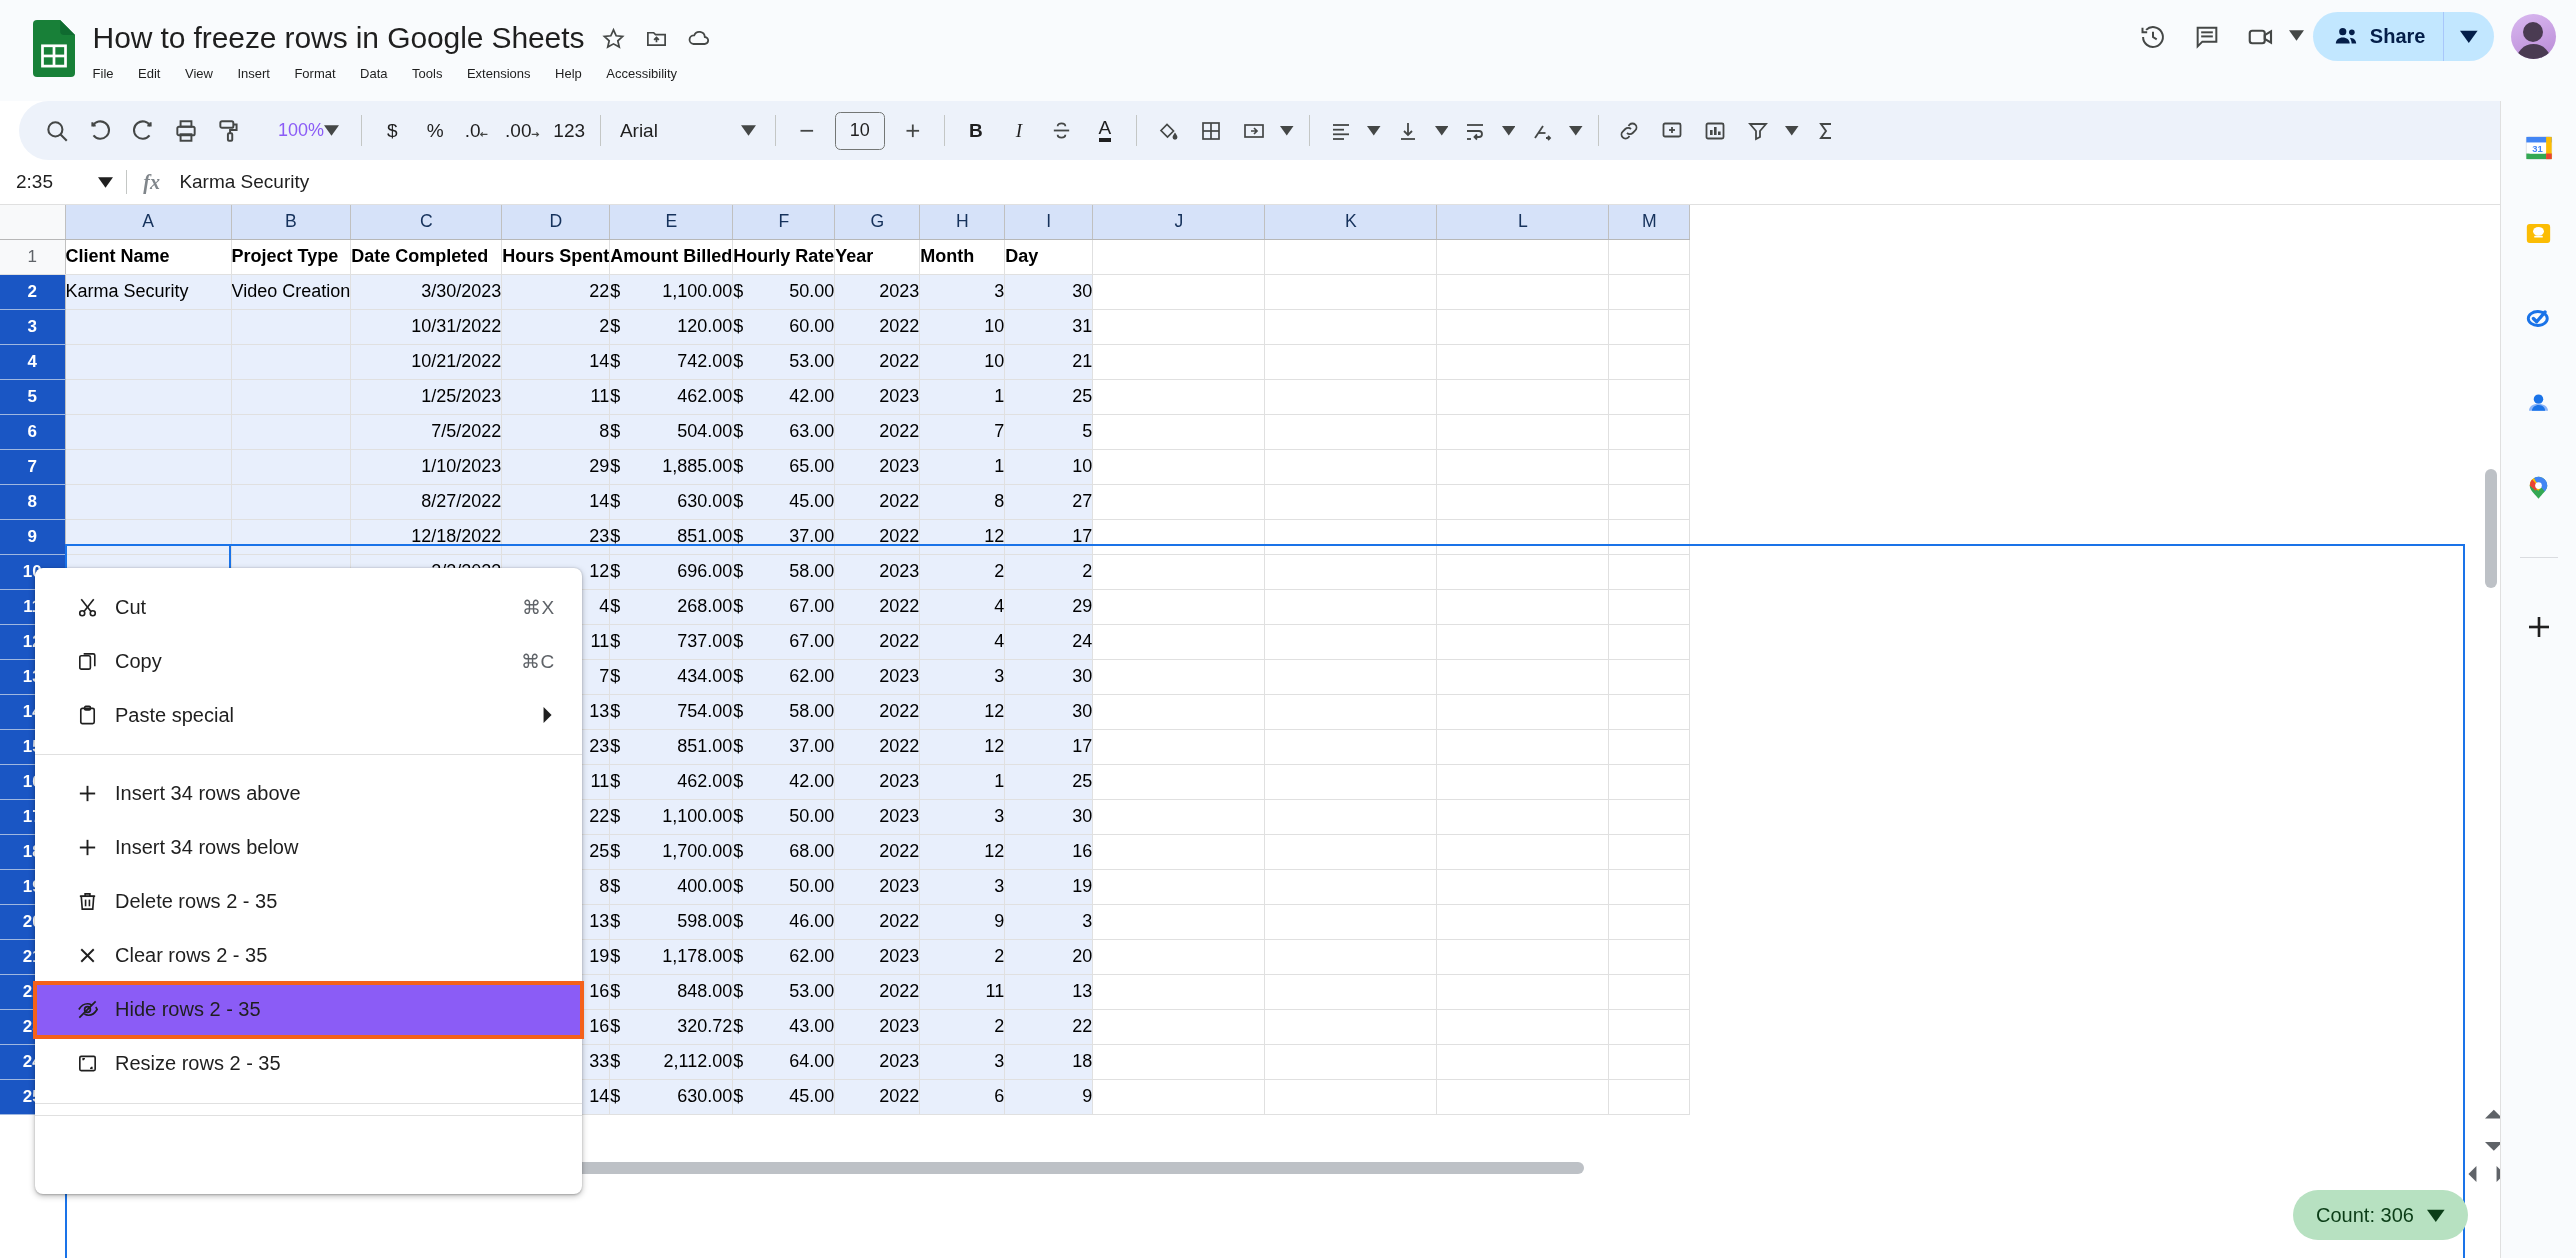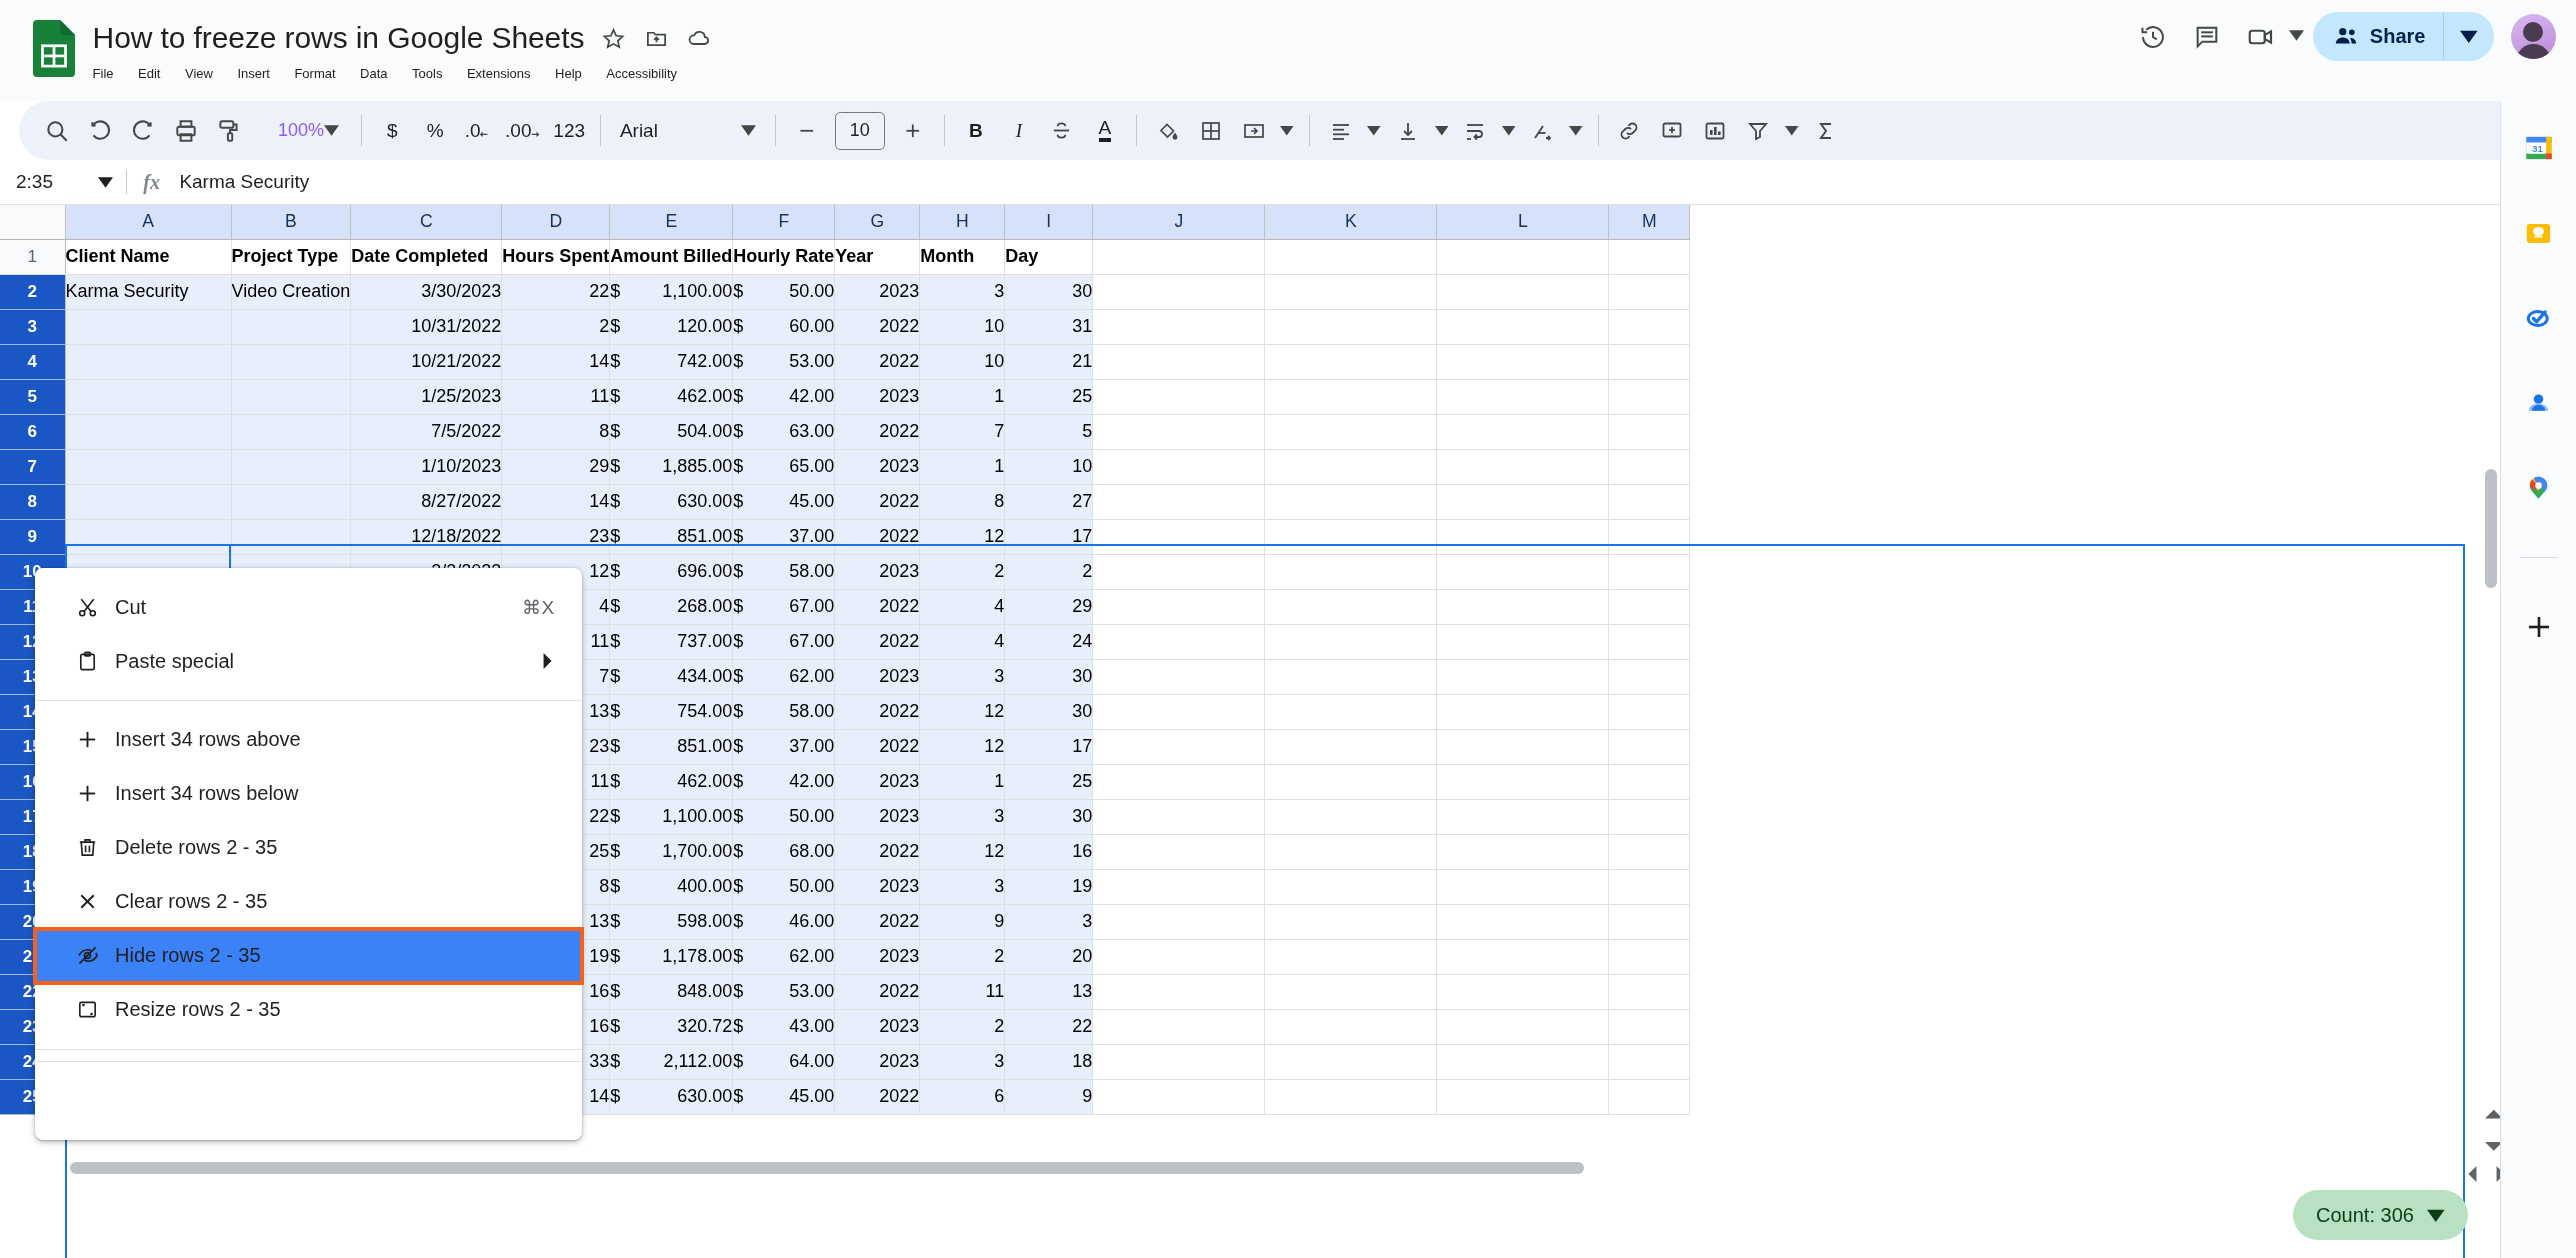--- a/index.html
+++ b/index.html
@@ -83,21 +83,21 @@
 
   
   .ctxmenu { position:absolute; left: 35px; top: 363px; width: 547px; background:#fff; border-radius: 8px;
              box-shadow: 0 2px 6.8px rgba(0,0,0,.28), 0 0.7px 2px rgba(0,0,0,.2); padding: 12px 0; z-index: 50; }
   .mi { display:flex; align-items:center; height: 54px; padding: 0 27px 0 41px; cursor:pointer; position:relative; }
   .mi-ic { width: 39px; display:flex; align-items:center; color:#1f1f1f; flex:0 0 auto; }
   .mi-lbl { font-size: 20px; color:#1f1f1f; flex:1; white-space:nowrap; }
   .mi-acc { font-size: 19px; color:#5f6368; letter-spacing: 0.7px; }
   .mi-arrow { color:#1f1f1f; display:flex; align-items:center; }
   .mi-div { height:0.7px; background:#e0e0e0; margin: 12px 0; }
-  .mi.highlight { background:#3b82f6; outline: 4.7px solid #f4611a; outline-offset: -2px; z-index: 2; }
+  .mi.highlight { background:#8b5cf6; outline: 4.7px solid #f4611a; outline-offset: -2px; z-index: 2; }
 
   
   .vscroll { position:absolute; right: 77px; top: 264px; width: 15px; height: 806px; z-index: 8; }
   .vscroll .thumb { position:absolute; left:1.4px; top: 0; width: 12px; height: 119px; background:#bdc1c6; border-radius: 6px; }
   .hscroll { position:absolute; left: 65px; bottom: 82px; height: 15px; width: 2311px; z-index: 8; }
   .hscroll .thumb { position:absolute; top:1.4px; left:5.4px; width: 1514px; height: 12px; background:#bdc1c6; border-radius:6px; }
   .scroll-arrows { position:absolute; right: 65px; bottom: 73px; display:flex; gap:4px; align-items:center; z-index:8; }
   .sa { width:23px; height:23px; display:flex; align-items:center; justify-content:center; color:#5f6368; cursor:pointer; }
   .vscroll-arrows { position:absolute; right: 73px; z-index: 8; color:#5f6368; }
 
@@ -1139,20 +1139,30 @@
         <span class="mi-ic">
           <svg width="23" height="23" viewBox="0 0 24 24" fill="none" stroke="currentColor" stroke-width="1.7">
             <circle cx="6.5" cy="18" r="2.6"></circle>
             <circle cx="17.5" cy="18" r="2.6"></circle>
             <line x1="8.4" y1="16.1" x2="18.5" y2="3.5"></line>
             <line x1="15.6" y1="16.1" x2="5.5" y2="3.5"></line>
           </svg>
         </span>
         <span class="mi-lbl">Cut</span>
         <span class="mi-acc">⌘X</span>
+      </div>
+      <div class="mi">
+        <span class="mi-ic">
+          <svg width="23" height="23" viewBox="0 0 24 24" fill="none" stroke="currentColor" stroke-width="1.7">
+            <rect x="4" y="6" width="11" height="14" rx="1.6"></rect>
+            <path d="M8 4h10a1.6 1.6 0 0 1 1.6 1.6V17"></path>
+          </svg>
+        </span>
+        <span class="mi-lbl">Copy</span>
+        <span class="mi-acc">⌘C</span>
       </div>
       <div class="mi">
         <span class="mi-ic">
           <svg width="23" height="23" viewBox="0 0 24 24" fill="none" stroke="currentColor" stroke-width="1.7">
             <rect x="5" y="4.5" width="14" height="16" rx="1.6"></rect>
             <rect x="9" y="2.5" width="6" height="3.6" rx="1.2"></rect>
           </svg>
         </span>
         <span class="mi-lbl">Paste special</span>
         <span class="mi-arrow">

